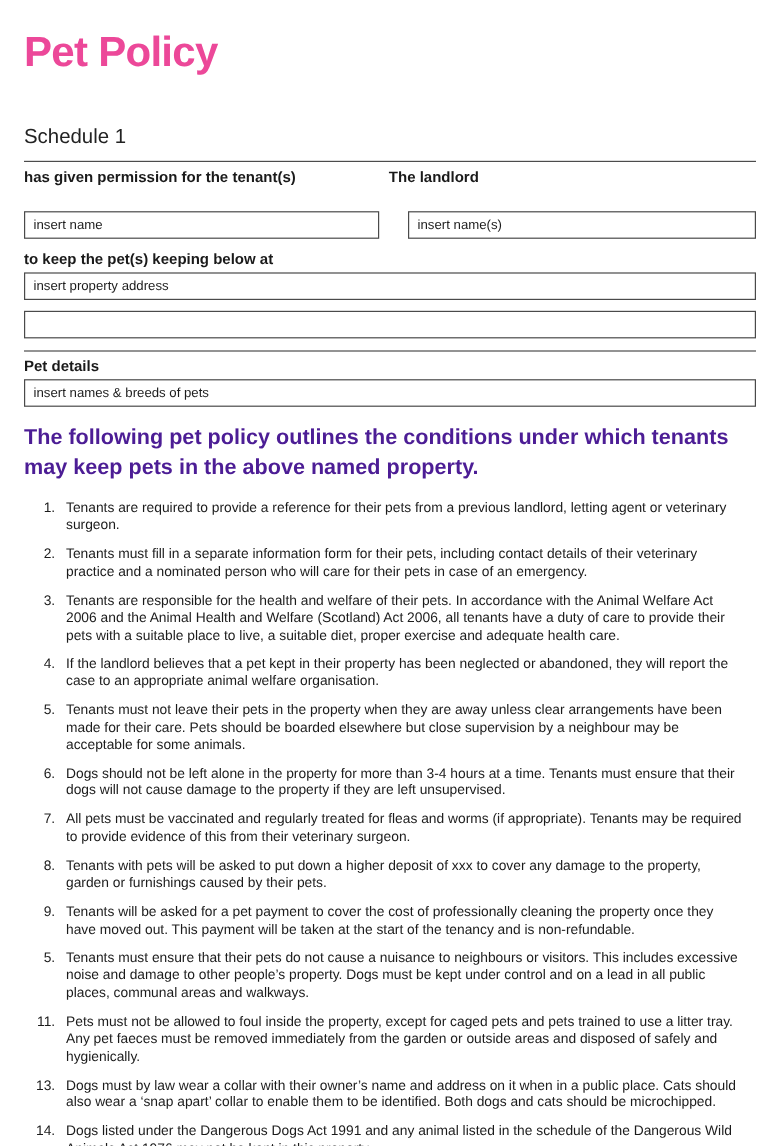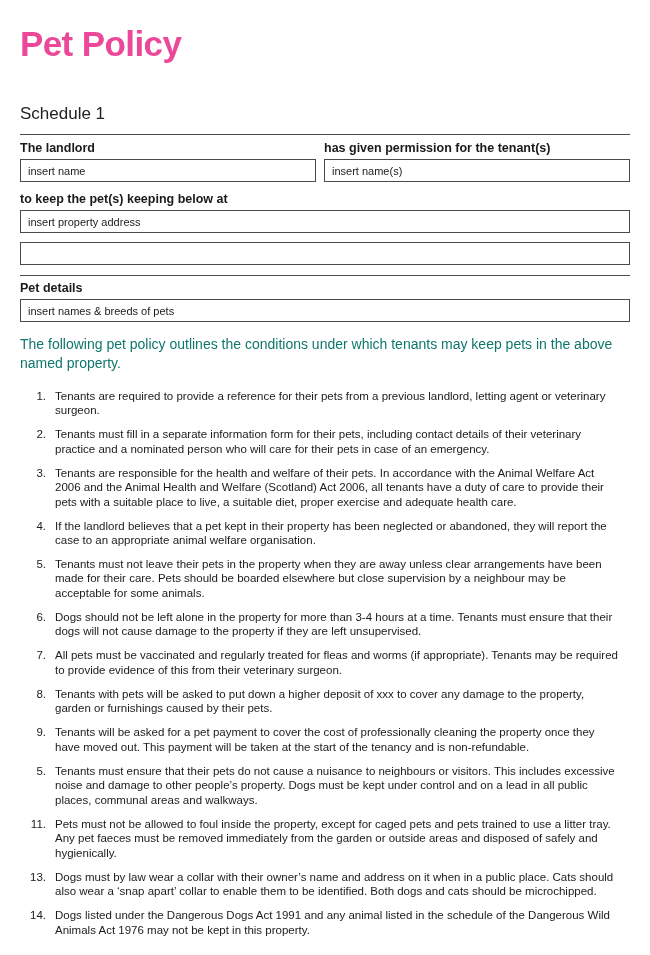--- a/index.html
+++ b/index.html
@@ -9,54 +9,54 @@
 
   .title { font-size:35px; font-weight:bold; letter-spacing:-0.6px; margin:10px 0 0 0; color:#ec4899; }
   .schedule { font-size:17px; font-weight:normal; margin-top:40px; color:#222; }
 
   .rule { border:none; border-top:1px solid #4c4c4c; margin:0; }
   .rule.r1 { margin-top:10px; }
   .rule.r2 { margin-top:10px; }
 
   .label { font-size:12.5px; font-weight:bold; color:#1a1a1a; }
   .label-row { display:grid; grid-template-columns:296px 1fr; column-gap:8px; margin-top:6px; }
-  .field-row { display:grid; grid-template-columns:296px 1fr; column-gap:8px; margin-top:4px; }
+  .field-row { display:grid; grid-template-columns:296px 1fr; column-gap:24px; margin-top:21px; }
 
   .field {
     width:100%; height:23px; border:1px solid #4a4a4a; background:#fff;
     font-family:"Liberation Sans", sans-serif; font-size:11px; color:#1c1c1c;
     padding:0 7px; display:block; outline:none; border-radius:0;
   }
   .field.full { margin-top:4px; }
   .field.blank { margin-top:9px; }
 
   .keep { margin-top:10px; }
   .petdetails { margin-top:5px; }
 
-  .intro { font-size:14px; font-weight:normal; line-height:1.38; margin:13px 0 0 0; max-width:600px; color:#0f766e; }
+  .intro { font-size:18px; font-weight:bold; line-height:1.38; margin:13px 0 0 0; max-width:600px; color:#4c1d95; }
 
   .policy-list { list-style:none; margin:15px 0 0 0; padding:0; font-size:11.5px; line-height:1.26; color:#1b1b1b; }
   .policy-list li { display:flex; margin-bottom:9.5px; }
   .policy-list .num { flex:0 0 26px; width:26px; text-align:right; }
   .policy-list .itext { flex:1; margin-left:9px; max-width:566px; }
 </style>
 </head>
 <body>
 
 <div class="page">
 
   <h1 class="title">Pet Policy</h1>
 
   <div class="schedule">Schedule 1</div>
 
   <hr class="rule r1">
 
   <div class="label-row">
+    <div class="label">has given permission for the tenant(s)</div>
     <div class="label">The landlord</div>
-    <div class="label">has given permission for the tenant(s)</div>
   </div>
 
   <div class="field-row">
     <input class="field" type="text" value="insert name" style="">
     <input class="field" type="text" value="insert name(s)" style="">
   </div>
 
   <div class="label keep">to keep the pet(s) keeping below at</div>
 
   <input class="field full" type="text" value="insert property address" style="">

